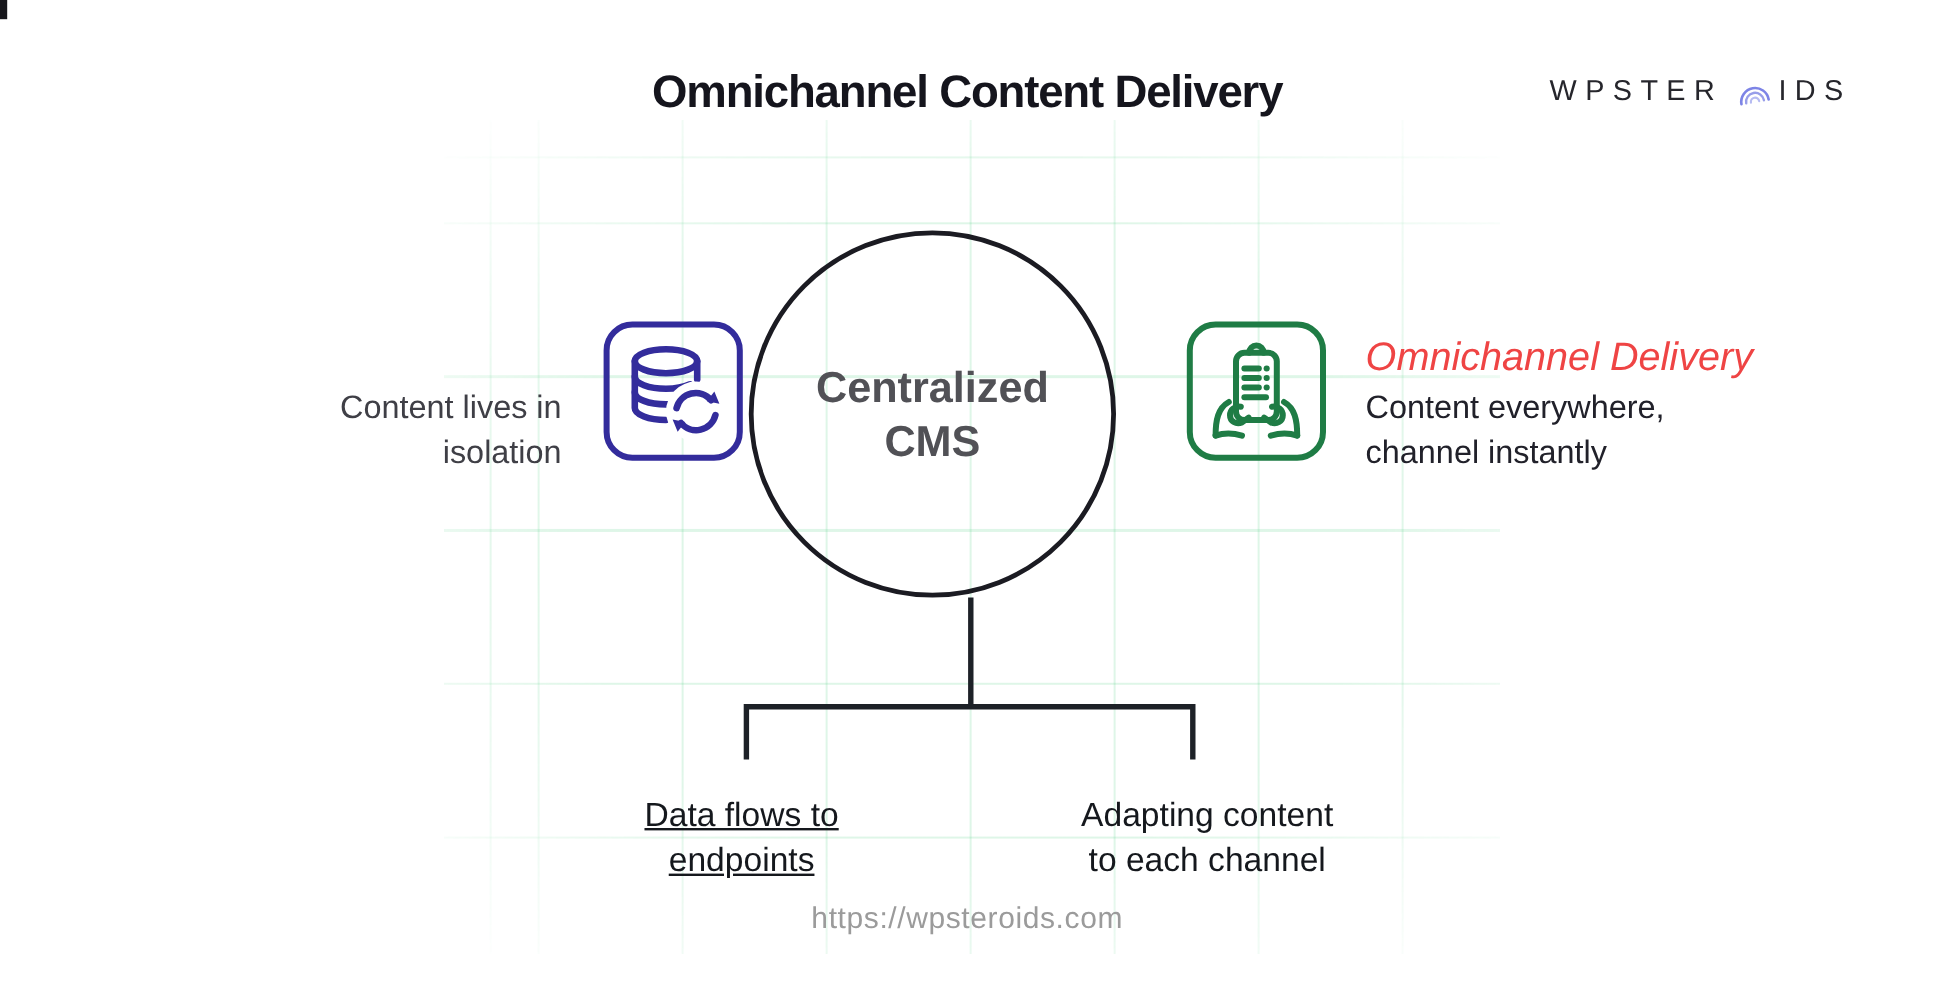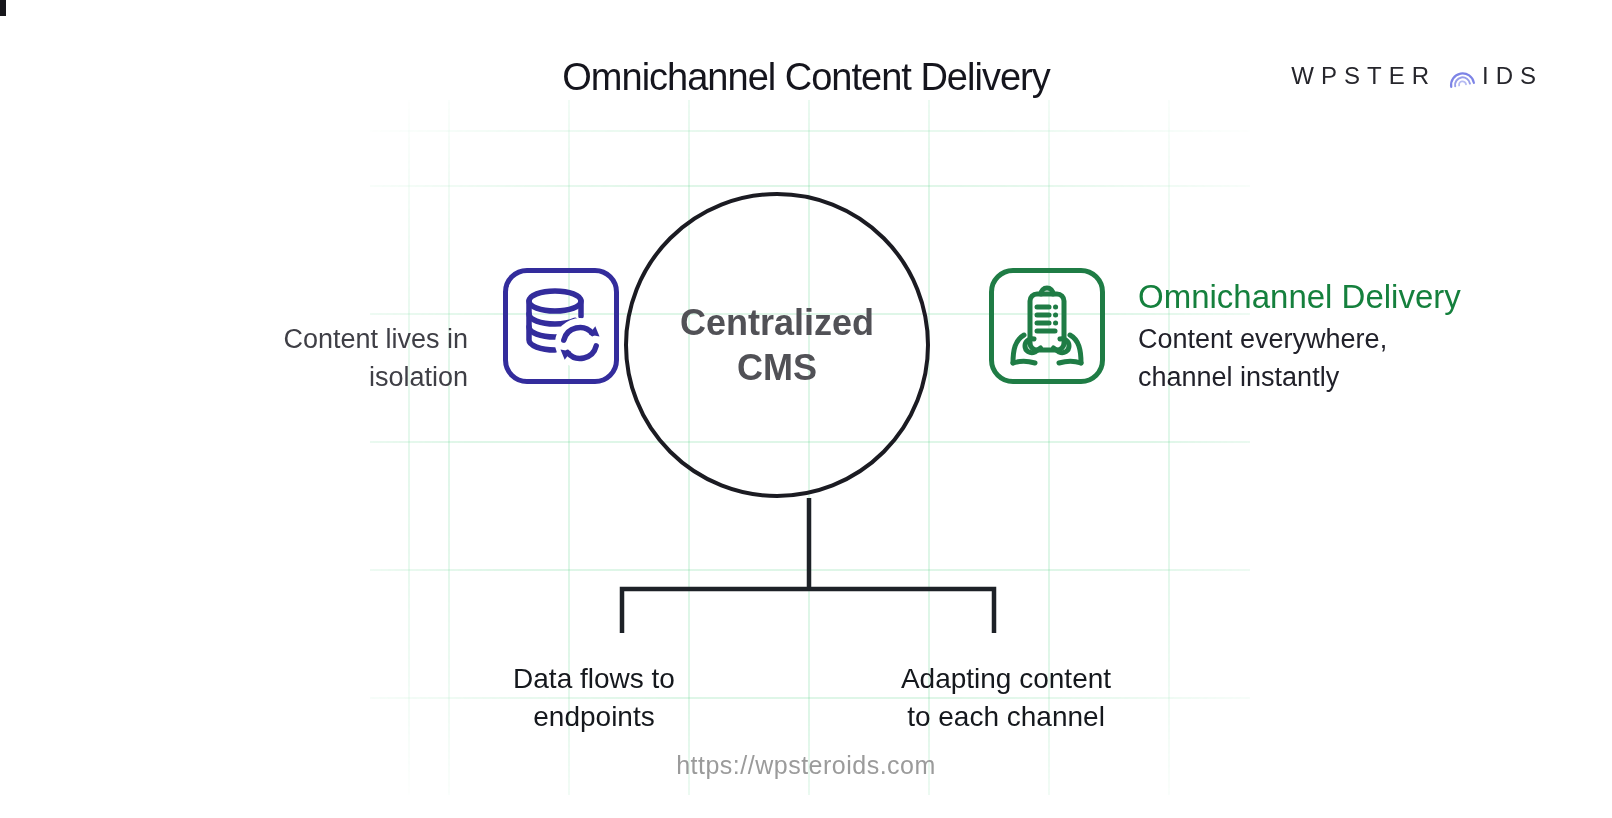--- a/index.html
+++ b/index.html
@@ -15,21 +15,21 @@
       repeating-linear-gradient(0deg,  rgba(52,199,110,0.16) 0 2px, transparent 2px 128px);
     background-position:78px 32px;
     -webkit-mask-image:radial-gradient(ellipse at 50% 50%, #000 55%, transparent 98%);
     mask-image:radial-gradient(ellipse at 50% 50%, #000 55%, transparent 98%);
     pointer-events:none;
   }
   .corner-artifact{position:absolute;left:0;top:0;width:6px;height:16px;background:#17171c;}
 
   .page-title{
     position:absolute;left:0;top:56px;width:1612px;text-align:center;
-    font-size:38px;font-weight:400;letter-spacing:-1px;color:#15151d;
+    font-size:38px;font-weight:700;letter-spacing:-1px;color:#15151d;
   }
   .brand{
     position:absolute;top:62px;right:69px;display:flex;align-items:center;
     font-size:24px;font-weight:400;letter-spacing:7px;color:#26262c;
   }
   .brand .arc{width:30px;height:26px;margin:0 6px 0 10px;transform:rotate(-10deg);}
 
   
   .left-heading{
     position:absolute;left:108px;top:278px;width:360px;text-align:right;
@@ -51,34 +51,34 @@
   .cms-circle{
     position:absolute;left:624px;top:192px;width:306px;height:306px;border-radius:50%;
     border:4px solid #1b1b22;box-sizing:border-box;
     display:flex;align-items:center;justify-content:center;text-align:center;
   }
   .cms-circle .label{font-size:36px;line-height:45px;font-weight:700;color:#515156;}
 
   
   .right-heading{
     position:absolute;left:1138px;top:278px;width:440px;text-align:left;
-    font-size:33px;font-weight:500;color:#15803d;
+    font-size:33px;font-weight:500;color:#ef4444;font-style:italic;
   }
   .right-sub{
     position:absolute;left:1138px;top:320px;width:440px;text-align:left;
     font-size:27px;line-height:38px;color:#21212a;
   }
 
   .connector-svg{position:absolute;left:0;top:0;width:1612px;height:818px;pointer-events:none;}
 
   .branch-label{
     position:absolute;top:660px;width:320px;text-align:center;
     font-size:28px;line-height:38px;font-weight:400;color:#15181d;
   }
-  .branch-label.left{left:434px;}
+  .branch-label.left{left:458px;text-decoration:underline;}
   .branch-label.right{left:846px;}
 
   .footer-url{
     position:absolute;left:0;top:751px;width:1612px;text-align:center;
     font-size:25px;font-weight:400;letter-spacing:0.5px;color:#9b9b9b;
   }
   .line{display:block;}
 </style>
 </head>
 <body>

